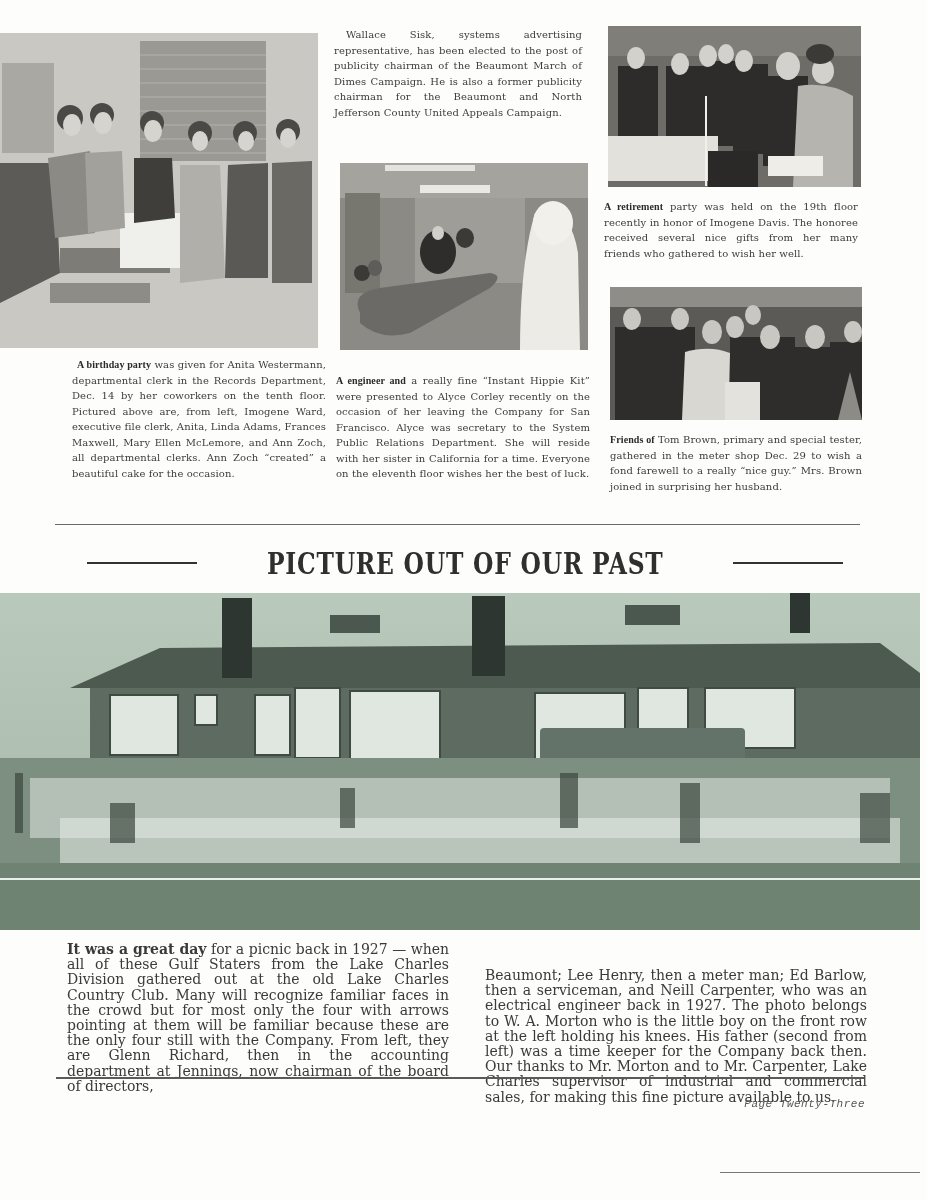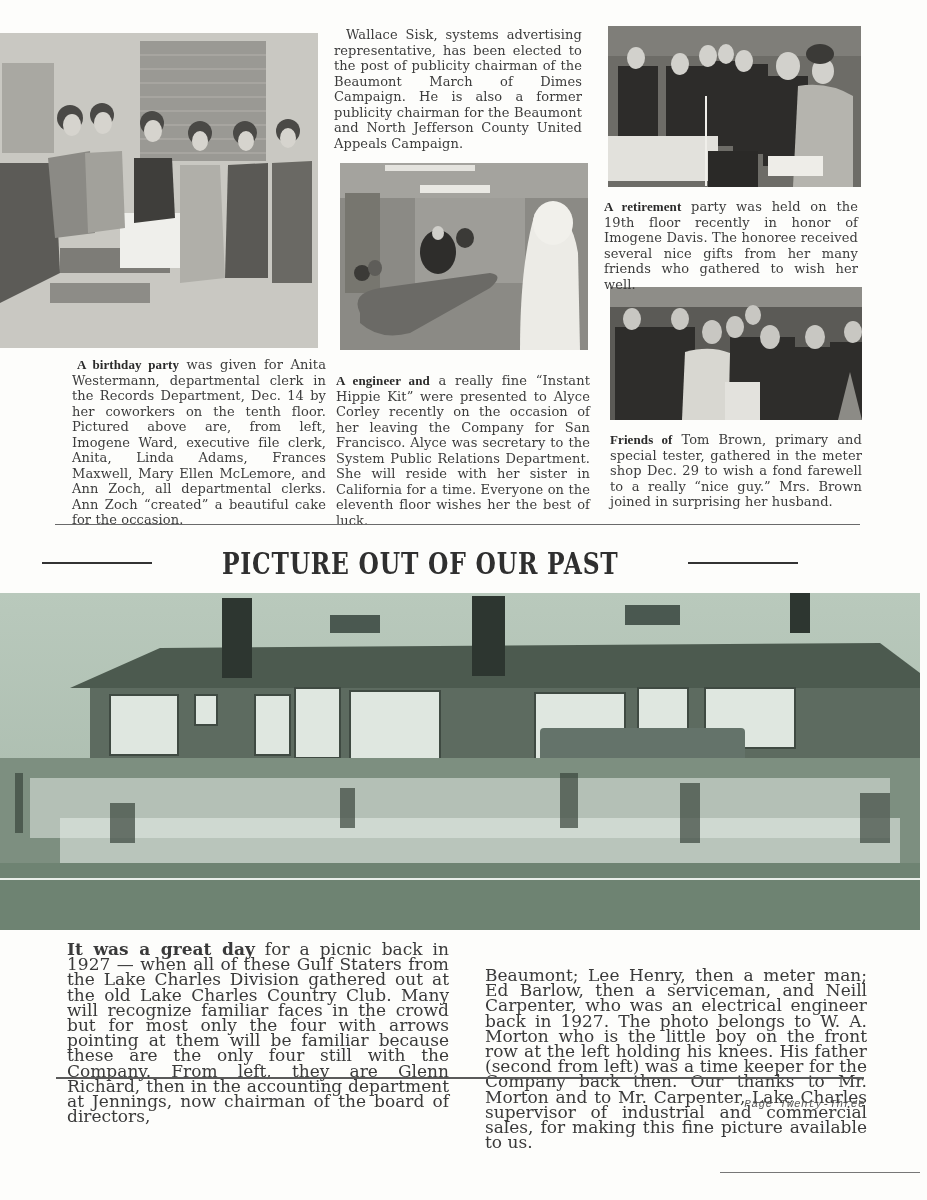--- a/index.html
+++ b/index.html
@@ -9,38 +9,38 @@
       font-family: "DejaVu Serif", "Liberation Serif", serif;
       color: #3a3a3a;
     }
     .photo {
       position: absolute; overflow: hidden;
       background: #8a8a86;
     }
     .photo svg { width: 100%; height: 100%; display: block; }
     .cap {
       position: absolute;
-      font-size: 13px; line-height: 15.5px;
+      font-size: 10px; line-height: 15.5px;
       text-align: justify; color: #3c3c3c;
       letter-spacing: 0.1px;
     }
     .cap b { color: #2a2a2a; font-family: Liberation Serif, serif; }
     .rule { position: absolute; height: 1px; background: #6a6a6a; }
     .headline {
-      position: absolute; left: 168px; top: 543px; width: 630px; height: 40px;
-      display: flex; align-items: center; justify-content: flex-end; gap: 14px;
+      position: absolute; left: 150px; top: 543px; width: 630px; height: 40px;
+      display: flex; align-items: center; justify-content: center; gap: 14px;
     }
     .headline .hl-line { flex: 0 0 110px; height: 2px; background: #333; }
     .headline .hl-text {
       font-family: "DejaVu Serif", serif; font-weight: bold;
       font-size: 30px; letter-spacing: 1px; color: #2f2f2f;
       transform: scaleX(0.78); white-space: nowrap;
     }
     .big-cap {
-      position: absolute; font-size: 17px; line-height: 15.2px;
+      position: absolute; font-size: 14px; line-height: 15.2px;
       text-align: justify; color: #3a3a3a;
     }
     .pagenum {
       position: absolute; right: 62px; top: 1098px;
       font-family: Liberation Mono, monospace; font-style: italic;
       font-size: 11px; color: #555; letter-spacing: 0.5px;
     }
   </style>
 </head>
 <body>

